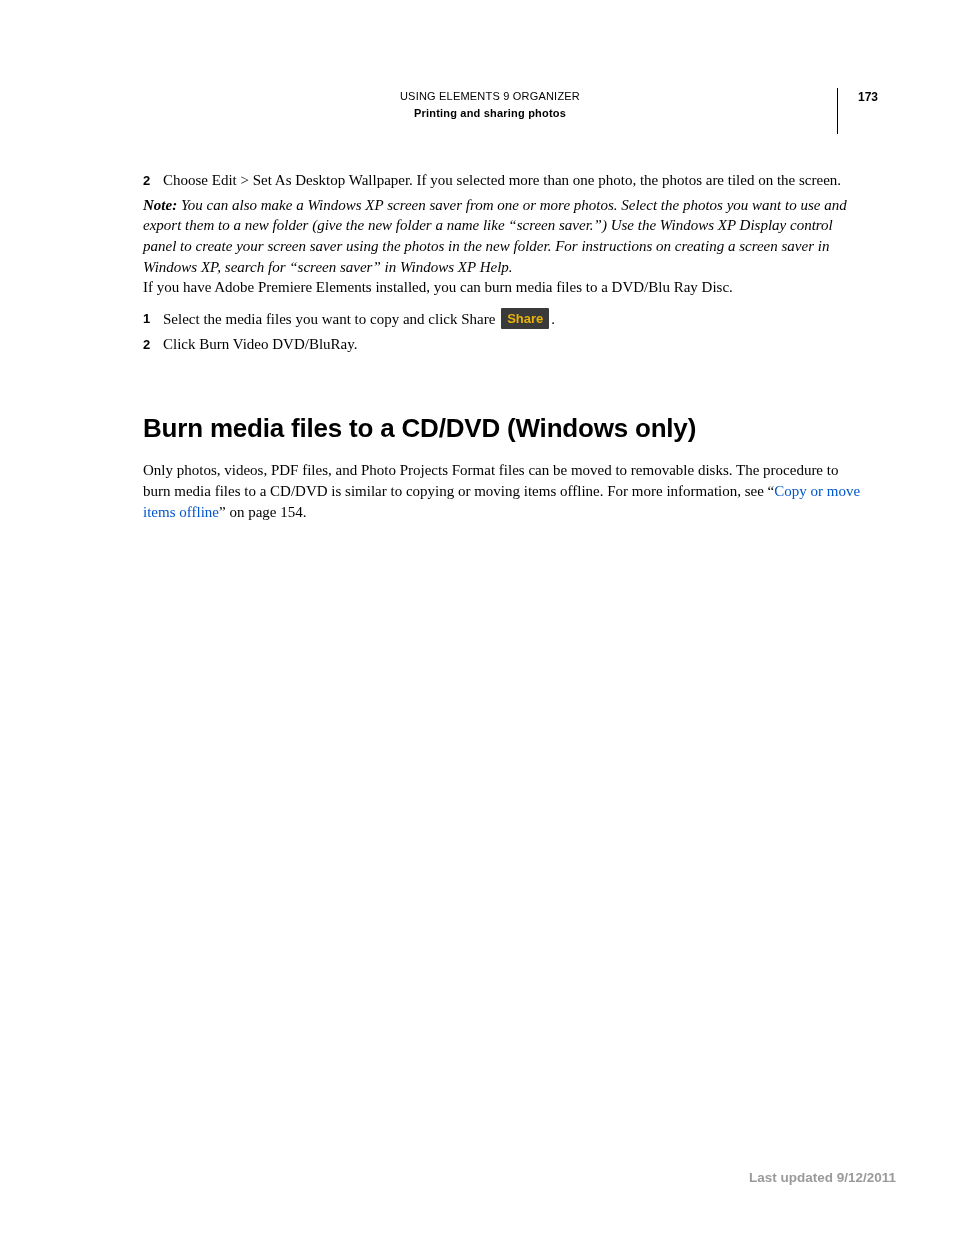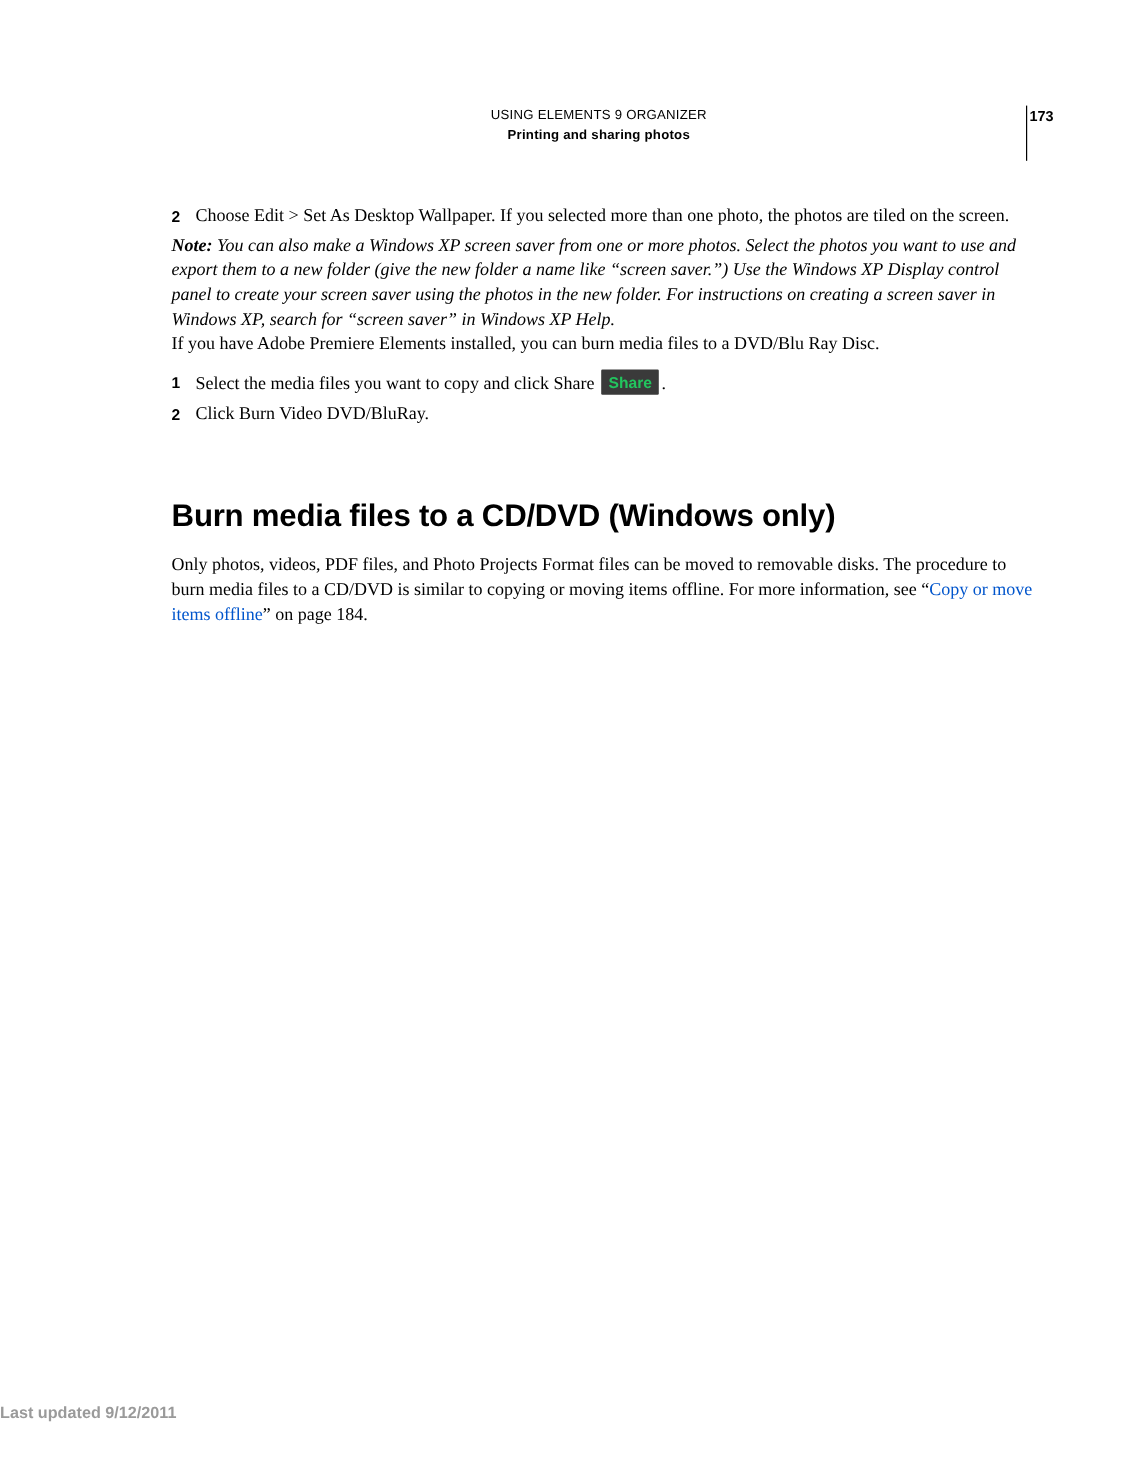--- a/index.html
+++ b/index.html
@@ -28,21 +28,21 @@
     line-height: 1.5;
     text-align: center;
   }
   .header-titles .line1 { font-weight: 400; }
   .header-titles .line2 { font-weight: 700; }
   .page-number {
     font-family: "Myriad Pro", "Helvetica Neue", Arial, sans-serif;
     font-weight: 700;
     font-size: 12px;
     border-left: 1px solid #000;
-    padding-left: 2px;
+    padding-left: 20px;
     height: 46px;
     display: flex;
     align-items: flex-start;
     padding-top: 2px;
     margin-right: -12px;
   }
   .body-text {
     font-size: 15px;
     line-height: 1.38;
   }
@@ -74,40 +74,40 @@
     margin-top: 56px;
     margin-bottom: 14px;
     letter-spacing: -0.2px;
   }
   .para {
     margin-bottom: 10px;
   }
   .share-chip {
     display: inline-block;
     background: #3a3a3a;
-    color: #22c55e;
+    color: #eab308;
     font-family: "Myriad Pro", "Helvetica Neue", Arial, sans-serif;
     font-weight: 700;
     font-size: 13px;
     padding: 2px 6px 1px 6px;
     vertical-align: 1px;
     border-radius: 1px;
     margin: 0 2px;
     font-style: normal;
   }
   a.xref {
     color: #0055cc;
     text-decoration: none;
   }
   .footer {
     position: absolute;
     bottom: 50px;
     left: 0;
     width: 896px;
-    text-align: left;
+    text-align: right;
     font-family: "Myriad Pro", "Helvetica Neue", Arial, sans-serif;
     font-weight: 700;
     font-size: 13.5px;
     color: #9a9a9a;
   }
 </style>
 </head>
 <body>
 
 <div class="page">
@@ -143,19 +143,19 @@
 
     <div class="step">
       <div class="step-num">2</div>
       <div class="step-content">Click Burn Video DVD/BluRay.</div>
     </div>
 
 
     <h2 class="section">Burn media files to a CD/DVD (Windows only)</h2>
 
     <div class="para">
-      <span>Only photos, videos, PDF files, and Photo Projects Format files can be moved to removable disks. The procedure to burn media files to a CD/DVD is similar to copying or moving items offline. For more information, see “</span><a class="xref" href="#">Copy or move items offline</a><span>” on page 184.</span>
+      <span>Only photos, videos, PDF files, and Photo Projects Format files can be moved to removable disks. The procedure to burn media files to a CD/DVD is similar to copying or moving items offline. For more information, see “</span><a class="xref" href="#">Copy or move items offline</a><span>” on page 154.</span>
     </div>
 
   </div>
 </div>
 
 <div class="footer">Last updated 9/12/2011</div>
 
 </body></html>

